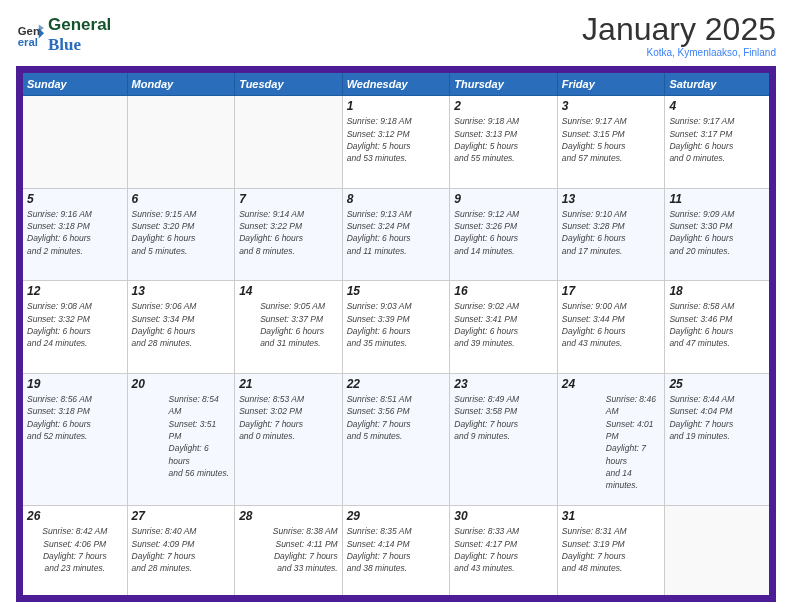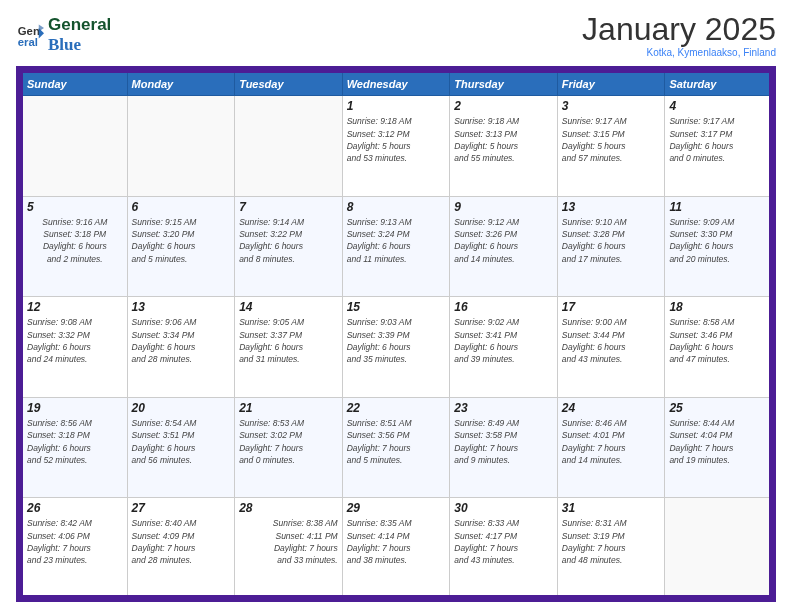--- a/index.html
+++ b/index.html
@@ -162,21 +162,21 @@
             <span class="day-num">4</span>
             <div class="day-info" style="white-space: pre-line;">Sunrise: 9:17 AM
 Sunset: 3:17 PM
 Daylight: 6 hours
 and 0 minutes.</div>
           </td>
         </tr>
         <tr>
           <td>
             <span class="day-num">5</span>
-            <div class="day-info" style="white-space: pre-line; text-align: center;">Sunrise: 9:16 AM
+            <div class="day-info" style="white-space: pre-line;">Sunrise: 9:16 AM
 Sunset: 3:18 PM
 Daylight: 6 hours
 and 2 minutes.</div>
           </td>
           <td>
             <span class="day-num">6</span>
             <div class="day-info" style="white-space: pre-line;">Sunrise: 9:15 AM
 Sunset: 3:20 PM
 Daylight: 6 hours
 and 5 minutes.</div>
@@ -227,21 +227,21 @@
           </td>
           <td>
             <span class="day-num">13</span>
             <div class="day-info" style="white-space: pre-line;">Sunrise: 9:06 AM
 Sunset: 3:34 PM
 Daylight: 6 hours
 and 28 minutes.</div>
           </td>
           <td>
             <span class="day-num">14</span>
-            <div class="day-info" style="white-space: pre-line;">Sunrise: 9:05 AM
+            <div class="day-info" style="white-space: pre-line; margin-left: 21px;">Sunrise: 9:05 AM
 Sunset: 3:37 PM
 Daylight: 6 hours
 and 31 minutes.</div>
           </td>
           <td>
             <span class="day-num">15</span>
             <div class="day-info" style="white-space: pre-line;">Sunrise: 9:03 AM
 Sunset: 3:39 PM
 Daylight: 6 hours
 and 35 minutes.</div>
@@ -271,21 +271,21 @@
         <tr>
           <td>
             <span class="day-num">19</span>
             <div class="day-info" style="white-space: pre-line;">Sunrise: 8:56 AM
 Sunset: 3:18 PM
 Daylight: 6 hours
 and 52 minutes.</div>
           </td>
           <td>
             <span class="day-num">20</span>
-            <div class="day-info" style="white-space: pre-line;">Sunrise: 8:54 AM
+            <div class="day-info" style="white-space: pre-line; margin-left: 37px;">Sunrise: 8:54 AM
 Sunset: 3:51 PM
 Daylight: 6 hours
 and 56 minutes.</div>
           </td>
           <td>
             <span class="day-num">21</span>
             <div class="day-info" style="white-space: pre-line;">Sunrise: 8:53 AM
 Sunset: 3:02 PM
 Daylight: 7 hours
 and 0 minutes.</div>
@@ -299,37 +299,37 @@
           </td>
           <td>
             <span class="day-num">23</span>
             <div class="day-info" style="white-space: pre-line;">Sunrise: 8:49 AM
 Sunset: 3:58 PM
 Daylight: 7 hours
 and 9 minutes.</div>
           </td>
           <td>
             <span class="day-num">24</span>
-            <div class="day-info" style="white-space: pre-line;">Sunrise: 8:46 AM
+            <div class="day-info" style="white-space: pre-line; margin-left: 44px;">Sunrise: 8:46 AM
 Sunset: 4:01 PM
 Daylight: 7 hours
 and 14 minutes.</div>
           </td>
           <td>
             <span class="day-num">25</span>
             <div class="day-info" style="white-space: pre-line;">Sunrise: 8:44 AM
 Sunset: 4:04 PM
 Daylight: 7 hours
 and 19 minutes.</div>
           </td>
         </tr>
         <tr>
           <td>
             <span class="day-num">26</span>
-            <div class="day-info" style="white-space: pre-line;">Sunrise: 8:42 AM
+            <div class="day-info" style="white-space: pre-line; text-align: center;">Sunrise: 8:42 AM
 Sunset: 4:06 PM
 Daylight: 7 hours
 and 23 minutes.</div>
           </td>
           <td>
             <span class="day-num">27</span>
             <div class="day-info" style="white-space: pre-line;">Sunrise: 8:40 AM
 Sunset: 4:09 PM
 Daylight: 7 hours
 and 28 minutes.</div>

